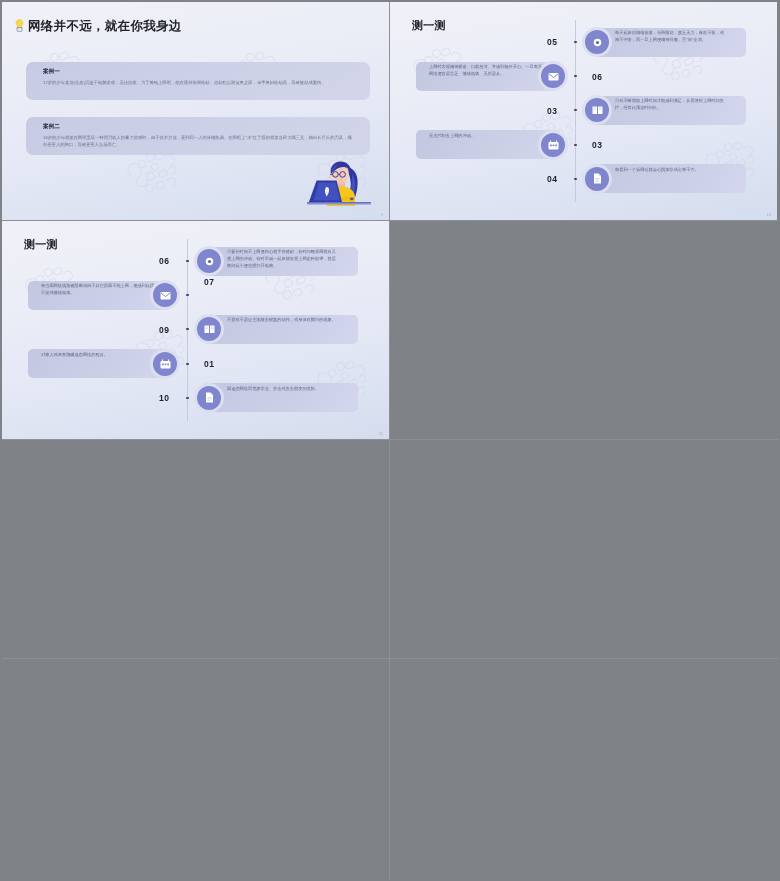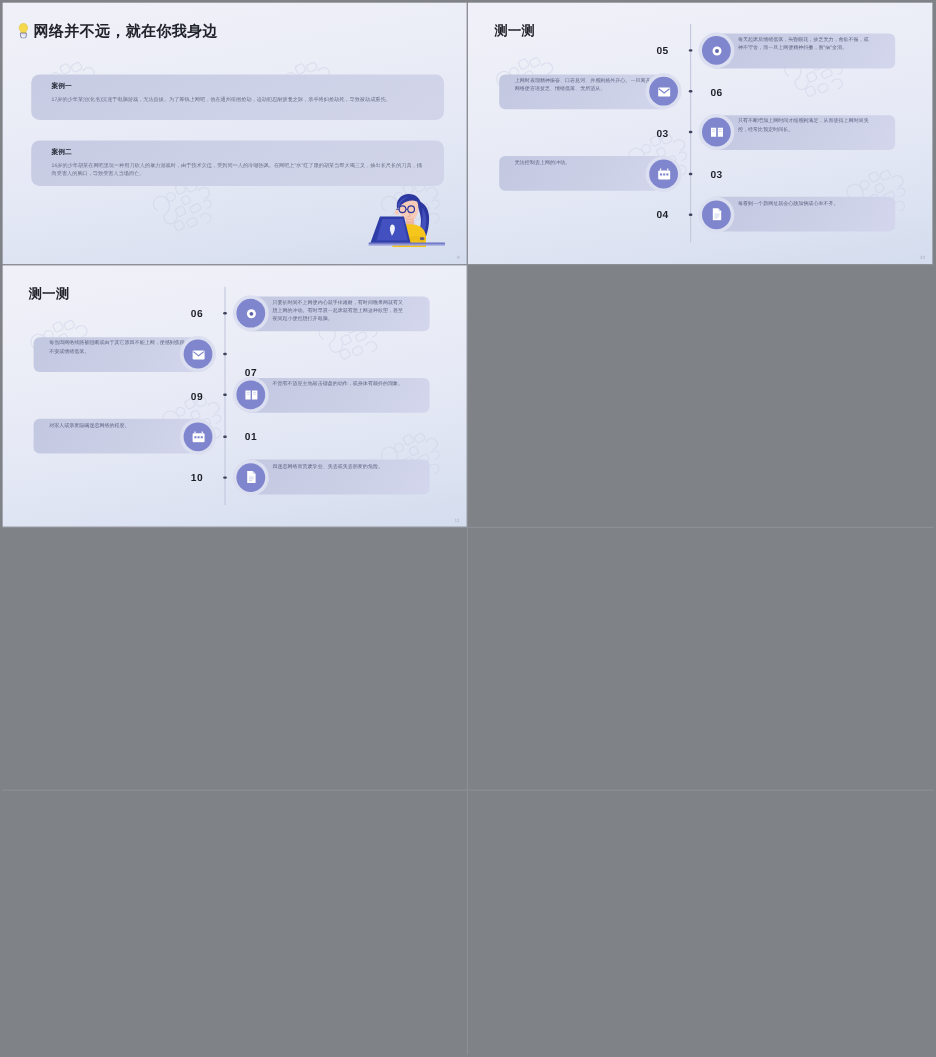--- a/index.html
+++ b/index.html
@@ -419,21 +419,21 @@
           <div class="tl-ptxt" style="left:225px;top:28px;width:109px">只要长时间不上网便内心就手痒难耐，有时间晚果网就有又想上网的冲动。有时早晨一起床就有想上网这种欲望，甚至夜间起小便也想打开电脑。</div>
           <div class="tl-circ" style="left:195px;top:28px">
             <span>
               <svg width="11" height="11" viewBox="0 0 22 22">
                 <circle cx="11" cy="11" r="7.5" fill="#fff"></circle>
                 <circle cx="11" cy="11" r="3.2" fill="#5c63a8"></circle>
               </svg>
             </span>
           </div>
           <div class="tl-dot" style="left:184.4px;top:73.10000000000001px"></div>
-          <div class="tl-num" style="left:202px;top:84px">07</div>
+          <div class="tl-num" style="left:202px;top:56px">07</div>
           <div class="tl-pill" style="left:26px;top:59.7px;width:143px;height:29px"></div>
           <div class="tl-ptxt" style="left:39px;top:62.2px;width:117px">每当因网络线路被阻断或由于其它原因不能上网，便感到焦躁不安或情绪低落。</div>
           <div class="tl-circ" style="left:151px;top:62.2px">
             <span>
               <svg width="11" height="9" viewBox="0 0 22 18">
                 <rect x="1" y="2" width="20" height="15" rx="2" fill="#fff"></rect>
                 <path d="M2 4l9 7 9-7" fill="none" stroke="#7f86cd" stroke-width="2"></path>
               </svg>
             </span>
           </div>

